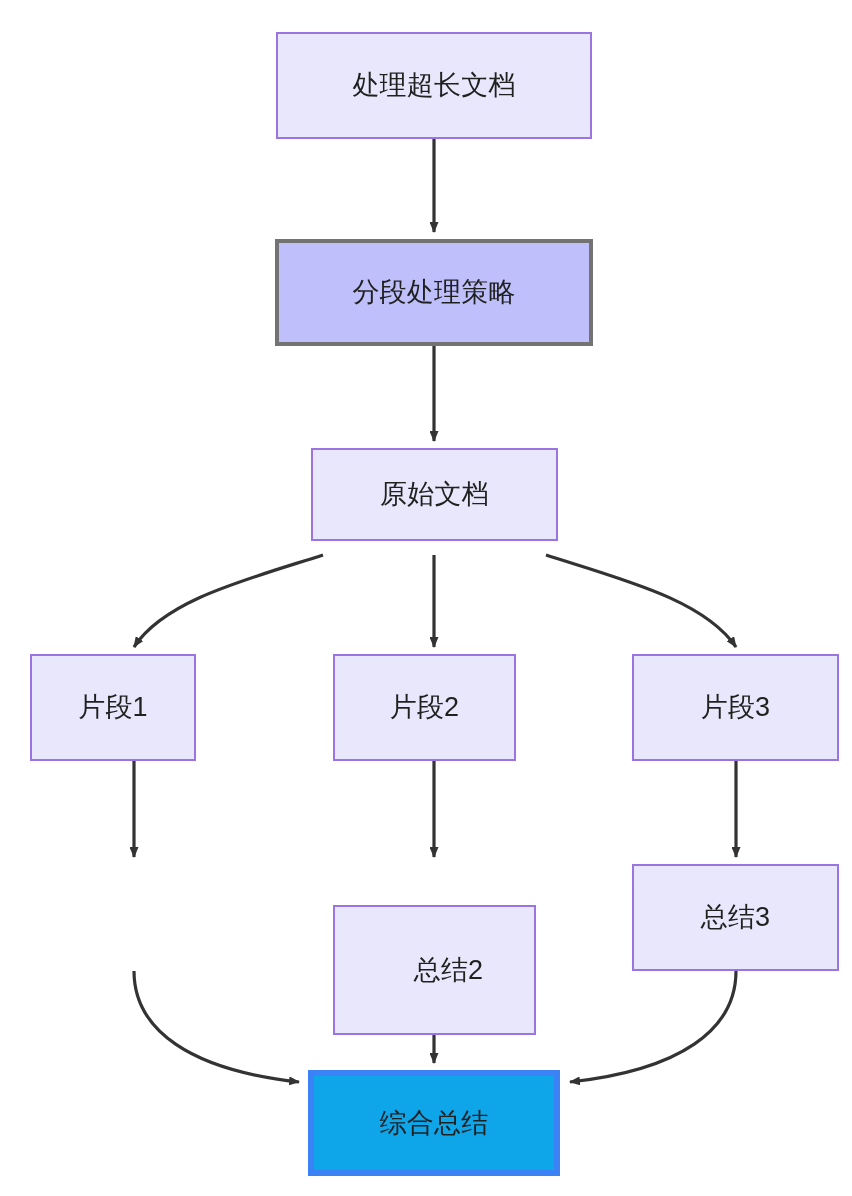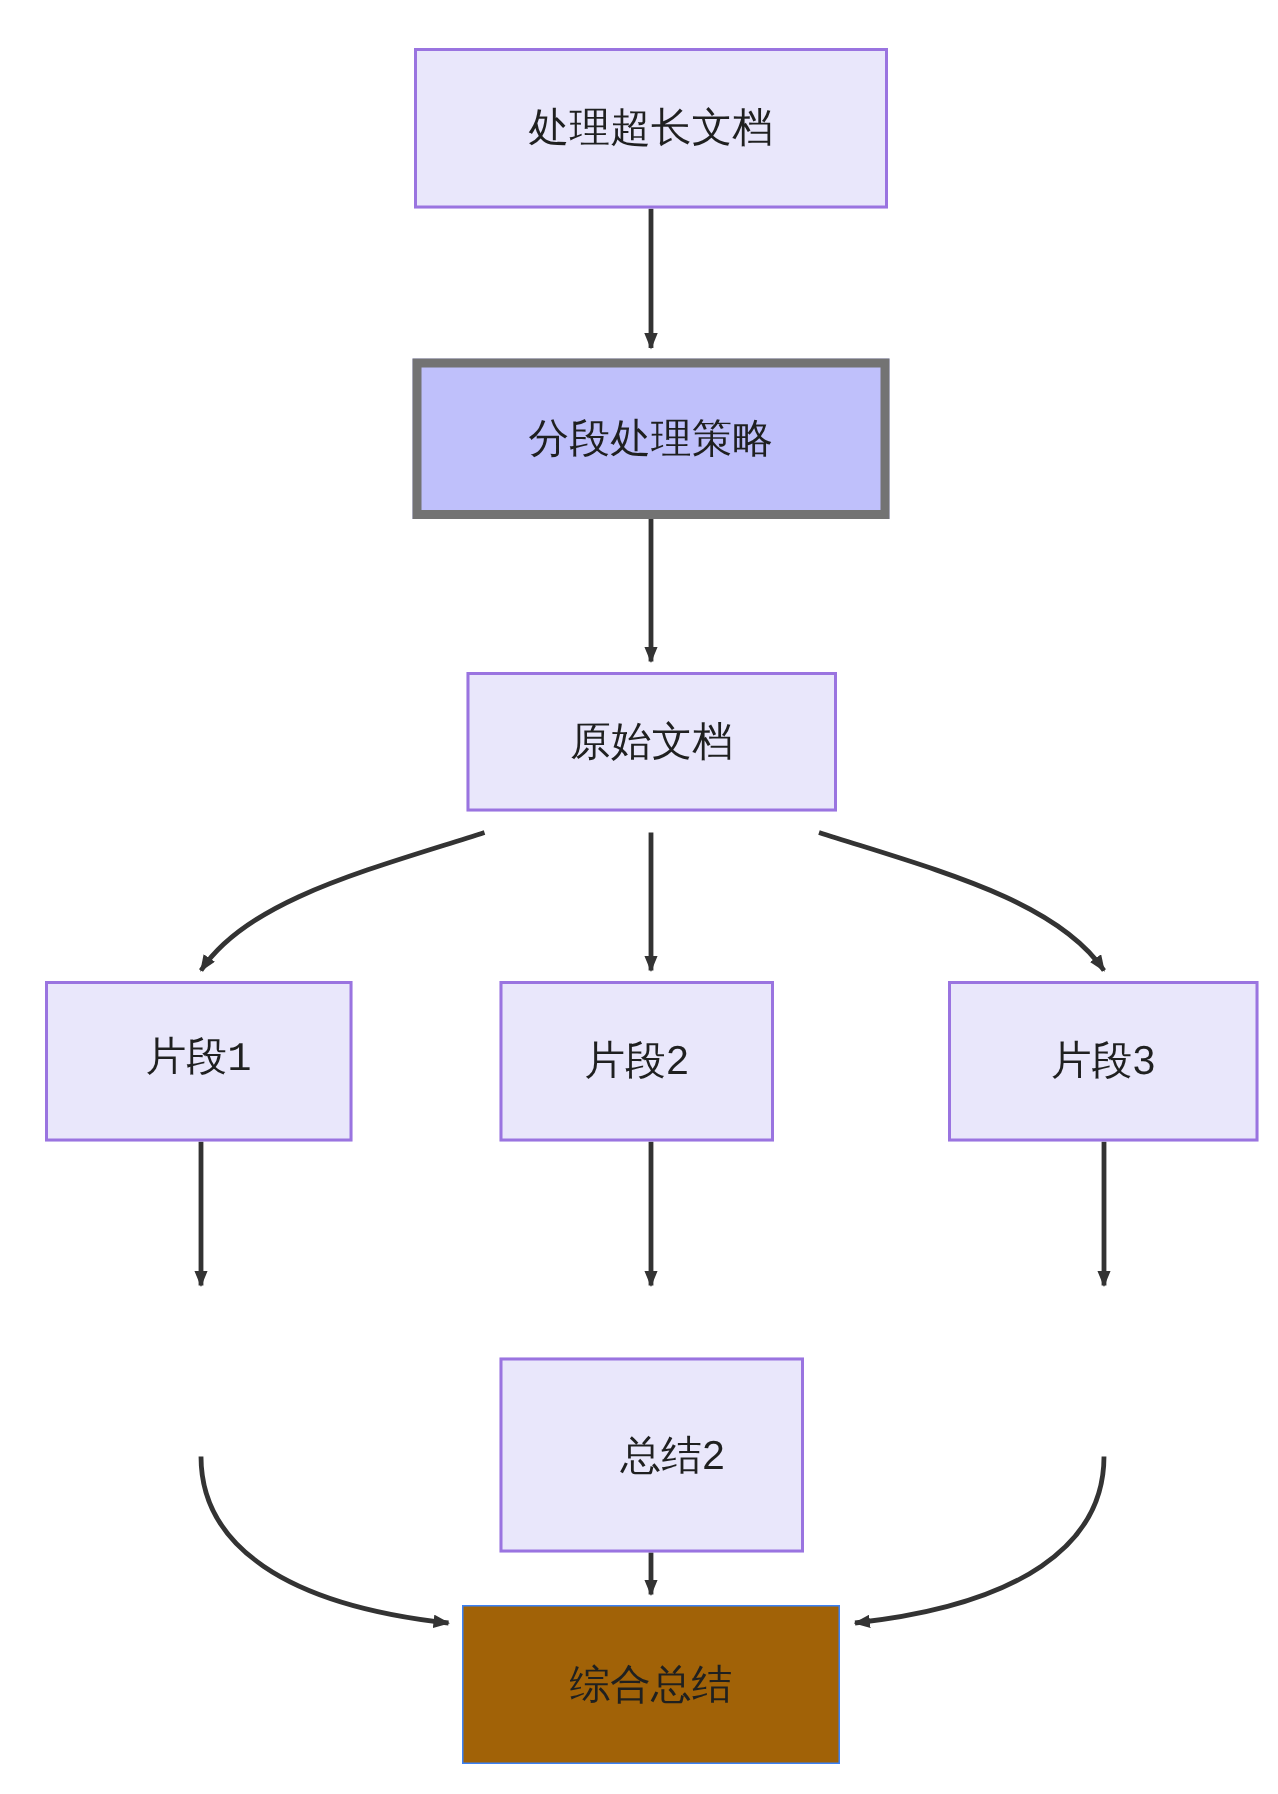--- a/index.html
+++ b/index.html
@@ -41,25 +41,25 @@
     line-height: 1.2;
     letter-spacing: 0.2px;
     white-space: nowrap;
   }
   .node-normal {
     background: #e9e7fb;
     border: 2px solid #9a74e0;
   }
   .node-highlight {
     background: #bfc0fb;
-    border: 6px solid #737373;
+    border: 4px solid #737373;
   }
   .node-result {
-    background: #a16207;
-    border: 1px solid #3b82f6;
+    background: #0ea5e9;
+    border: 6px solid #3b82f6;
     font-family: Liberation Serif, serif;
   }
   .node-label {
     display: block;
   }
 </style>
 </head>
 <body>
 
 <div id="canvas">
@@ -99,35 +99,38 @@
   </div>
 
   <div class="node node-highlight" style="left:275px; top:239px; width:318px; height:107px;">
     <span class="node-label">分段处理策略</span>
   </div>
 
   <div class="node node-normal" style="left:311px; top:448px; width:247px; height:93px;">
     <span class="node-label">原始文档</span>
   </div>
 
-  <div class="node node-normal" style="left:30px; top:654px; width:205px; height:107px;font-family:Liberation Mono, monospace;">
+  <div class="node node-normal" style="left:30px; top:654px; width:166px; height:107px;">
     <span class="node-label">片段1</span>
   </div>
 
   <div class="node node-normal" style="left:333px; top:654px; width:183px; height:107px;">
     <span class="node-label">片段2</span>
   </div>
 
   <div class="node node-normal" style="left:632px; top:654px; width:207px; height:107px;">
     <span class="node-label">片段3</span>
   </div>
 
 
   <div class="node node-normal" style="left:333px; top:905px; width:203px; height:130px;padding-left:28px;">
     <span class="node-label">总结2</span>
   </div>
 
+  <div class="node node-normal" style="left:632px; top:864px; width:207px; height:107px;">
+    <span class="node-label">总结3</span>
+  </div>
 
   <div class="node node-result" style="left:308px; top:1070px; width:252px; height:106px;">
     <span class="node-label">综合总结</span>
   </div>
 
 </div>
 
 </body></html>

